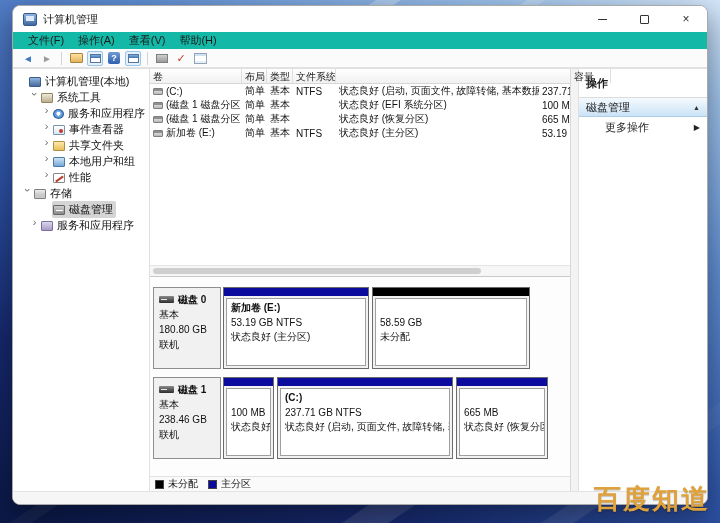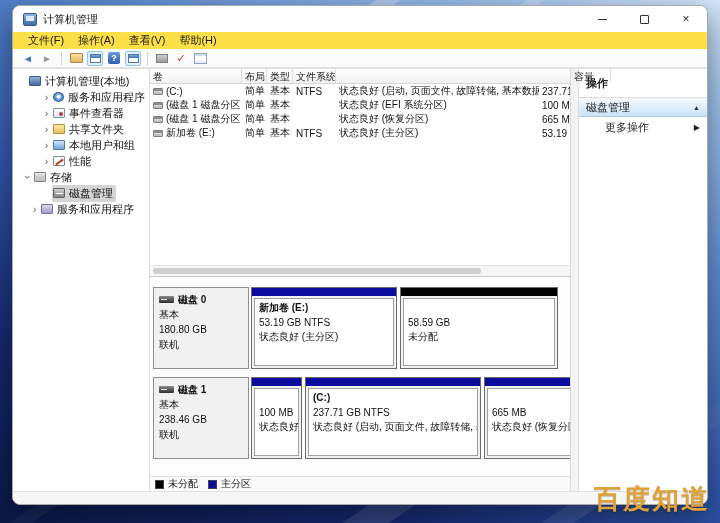--- a/index.html
+++ b/index.html
@@ -23,21 +23,21 @@
   .titlebar { height:26px; display:flex; align-items:center; gap:6px; padding-left:10px; background:#fff; flex:none; }
   .app-icon { width:14px; height:13px; border-radius:2px; position:relative; flex:none;
     background:linear-gradient(#8fb6e0,#3f6aa0); border:1px solid #35588a; }
   .app-icon::after { content:""; position:absolute; left:2px; top:2px; right:2px; height:5px; background:#dceafb; }
   .title-text { font-size:11px; color:#1a1a1a; }
   .win-controls { margin-left:auto; display:flex; height:100%; }
   .win-btn { width:42px; height:100%; display:flex; align-items:center; justify-content:center; color:#333; font-size:12px; }
   .glyph-min { width:9px; height:1px; background:#333; display:block; }
   .glyph-max { width:9px; height:9px; border:1px solid #333; display:block; border-radius:1px; }
 
-  .menubar { height:17px; display:flex; align-items:center; padding-left:8px; background:#fde047; flex:none; font-size:11px; color:#1a1a1a; }
+  .menubar { height:17px; display:flex; align-items:center; padding-left:8px; background:#14b8a6; flex:none; font-size:11px; color:#1a1a1a; }
   .menu-item { padding:1px 7px; }
 
   .toolbar { height:19px; display:flex; align-items:center; gap:3px; padding-left:7px; background:#fbfbfb; border-bottom:1px solid #e2e2e2; flex:none; }
   .tb-sep { width:1px; height:13px; background:#d4d4d4; margin:0 3px; }
   .tb { width:16px; height:15px; display:flex; align-items:center; justify-content:center; position:relative; }
   .tb-toggled { border:1px solid #98c5ea; background:#e4f1fb; border-radius:2px; }
   .tb-back::before { content:"◄"; color:#3e77c0; font-size:10px; }
   .tb-forward::before { content:"►"; color:#9b9b9b; font-size:10px; }
   .tb-folder::before { content:""; width:11px; height:8px; background:linear-gradient(#ffe2a0,#e3b45e); border:1px solid #a8853e; border-radius:1px; }
   .tb-window-ico { width:11px; height:9px; background:#fff; border:1px solid #55769a; }
@@ -46,21 +46,21 @@
   .tb-export::before { content:""; width:10px; height:7px; background:linear-gradient(#cfcfcf,#9a9a9a); border:1px solid #7f7f7f; }
   .tb-check::before { content:"✓"; color:#c03a2a; font-size:11px; font-weight:bold; }
   .tb-props::before { content:""; width:11px; height:9px; background:#fff; border:1px solid #8fa4b8;
     box-shadow:inset 0 2px 0 #cfe0ef, inset 0 -2px 0 #e8eef5; }
 
   
   .content { flex:1; display:flex; min-height:0; border-top:1px solid #e0e0e0; background:#fff; }
 
   
   .tree-panel { width:137px; flex:none; border-right:1px solid #e0e0e0; padding-top:4px; overflow:hidden; }
-  .tree-item { display:flex; align-items:center; height:16px; font-size:11px; color:#111; white-space:nowrap; }
+  .tree-item { display:flex; align-items:flex-start; height:16px; font-size:11px; color:#111; white-space:nowrap; }
   .tree-exp { width:11px; flex:none; color:#6f6f6f; font-size:11px; text-align:center; line-height:10px; }
   .tree-exp.down { transform:rotate(90deg); }
   .ti { width:12px; height:10px; border-radius:1px; flex:none; margin-right:4px; position:relative; }
   .lbl-wrap { display:flex; align-items:center; padding:1px 3px 1px 1px; border-radius:2px; }
   .tree-item.sel .lbl-wrap { background:#d5d5d5; }
   .ico-computer { background:linear-gradient(#8fb6e0,#49699c); border:1px solid #3a5a8a; }
   .ico-system-tools { background:linear-gradient(#efe9da,#bcae8e); border:1px solid #93865f; }
   .ico-task-scheduler { background:radial-gradient(circle at 50% 45%,#fff 30%,#7db1e8 34%,#2f6fb5 95%); border:1px solid #2f5f9f; border-radius:50%; width:11px; }
   .ico-event-viewer { background:linear-gradient(#ffffff,#d9e7f4); border:1px solid #7a93ad; }
   .ico-event-viewer::after { content:""; position:absolute; right:1px; bottom:1px; width:4px; height:4px; border-radius:50%; background:#c23a2e; }
@@ -82,21 +82,21 @@
   .vl-rows { flex:1; overflow:hidden; }
   .vl-row { display:flex; height:14px; align-items:center; }
   .vl-cell { font-size:10px; color:#111; padding:0 3px; white-space:nowrap; overflow:hidden; flex:none; }
   .vol-ico { width:10px; height:7px; flex:none; margin-right:3px; background:linear-gradient(#f0f0f0,#b8b8b8); border:1px solid #7f7f7f; border-radius:1px; box-shadow:inset 0 2px 0 #8f8f8f; }
   .vl-volcell { display:flex; align-items:center; }
   .h-scroll { height:11px; flex:none; background:#f6f6f6; border-top:1px solid #e4e4e4; position:relative; }
   .h-thumb { position:absolute; left:3px; top:2px; height:6px; width:78%; background:#cfcfcf; border-radius:3px; }
 
   .graphic { flex:1; background:#fdfdfd; padding:10px 5px 0 3px; overflow:hidden; }
   .disk-row { display:flex; height:82px; margin-bottom:8px; }
-  .disk-label { width:96px; flex:none; background:#f1f1f1; border:1px solid #8f8f8f; padding:4px 5px; font-size:10px; line-height:1.5; color:#111; }
+  .disk-label { width:68px; flex:none; background:#f1f1f1; border:1px solid #8f8f8f; padding:4px 5px; font-size:10px; line-height:1.5; color:#111; }
   .disk-label .dname { display:flex; align-items:center; gap:4px; font-weight:bold; }
   .disk-ico { width:15px; height:7px; flex:none; background:linear-gradient(#8a8a8a,#2d2d2d); border-radius:1px; position:relative; }
   .disk-ico::after { content:""; position:absolute; left:2px; top:3px; width:6px; height:1px; background:#e8e8e8; }
   .disk-parts { flex:1; display:flex; gap:3px; margin-left:2px; min-width:0; }
   .part { flex:none; border:1px solid #6b6b6b; background:#f2f2f2; display:flex; flex-direction:column; }
   .part-band { height:8px; flex:none; }
   .part-body { flex:1; margin:2px; border:1px solid #9f9f9f; background:#fff; padding:2px 4px; font-size:10px; line-height:1.45; color:#111; overflow:hidden; white-space:nowrap; }
   .part-title { font-weight:bold; min-height:14px; }
 
   .legend { height:15px; flex:none; display:flex; align-items:center; gap:10px; padding-left:5px; font-size:10px; color:#111; background:#fafafa; border-top:1px solid #e2e2e2; }
@@ -176,20 +176,27 @@
       </div>
 
     <div class="content">
 
       <div class="tree-panel" id="tree">
           <div class="tree-item" style="padding-left: 4px;">
             <span class="tree-exp"></span>
             <span class="lbl-wrap">
               <span class="ti ico-computer"></span>
               <span>计算机管理(本地)</span>
+            </span>
+          </div>
+          <div class="tree-item" style="padding-left: 16px;">
+            <span class="tree-exp down">›</span>
+            <span class="lbl-wrap">
+              <span class="ti ico-system-tools"></span>
+              <span>系统工具</span>
             </span>
           </div>
           <div class="tree-item" style="padding-left: 28px;">
             <span class="tree-exp">›</span>
             <span class="lbl-wrap">
               <span class="ti ico-task-scheduler"></span>
               <span>服务和应用程序</span>
             </span>
           </div>
           <div class="tree-item" style="padding-left: 28px;">

